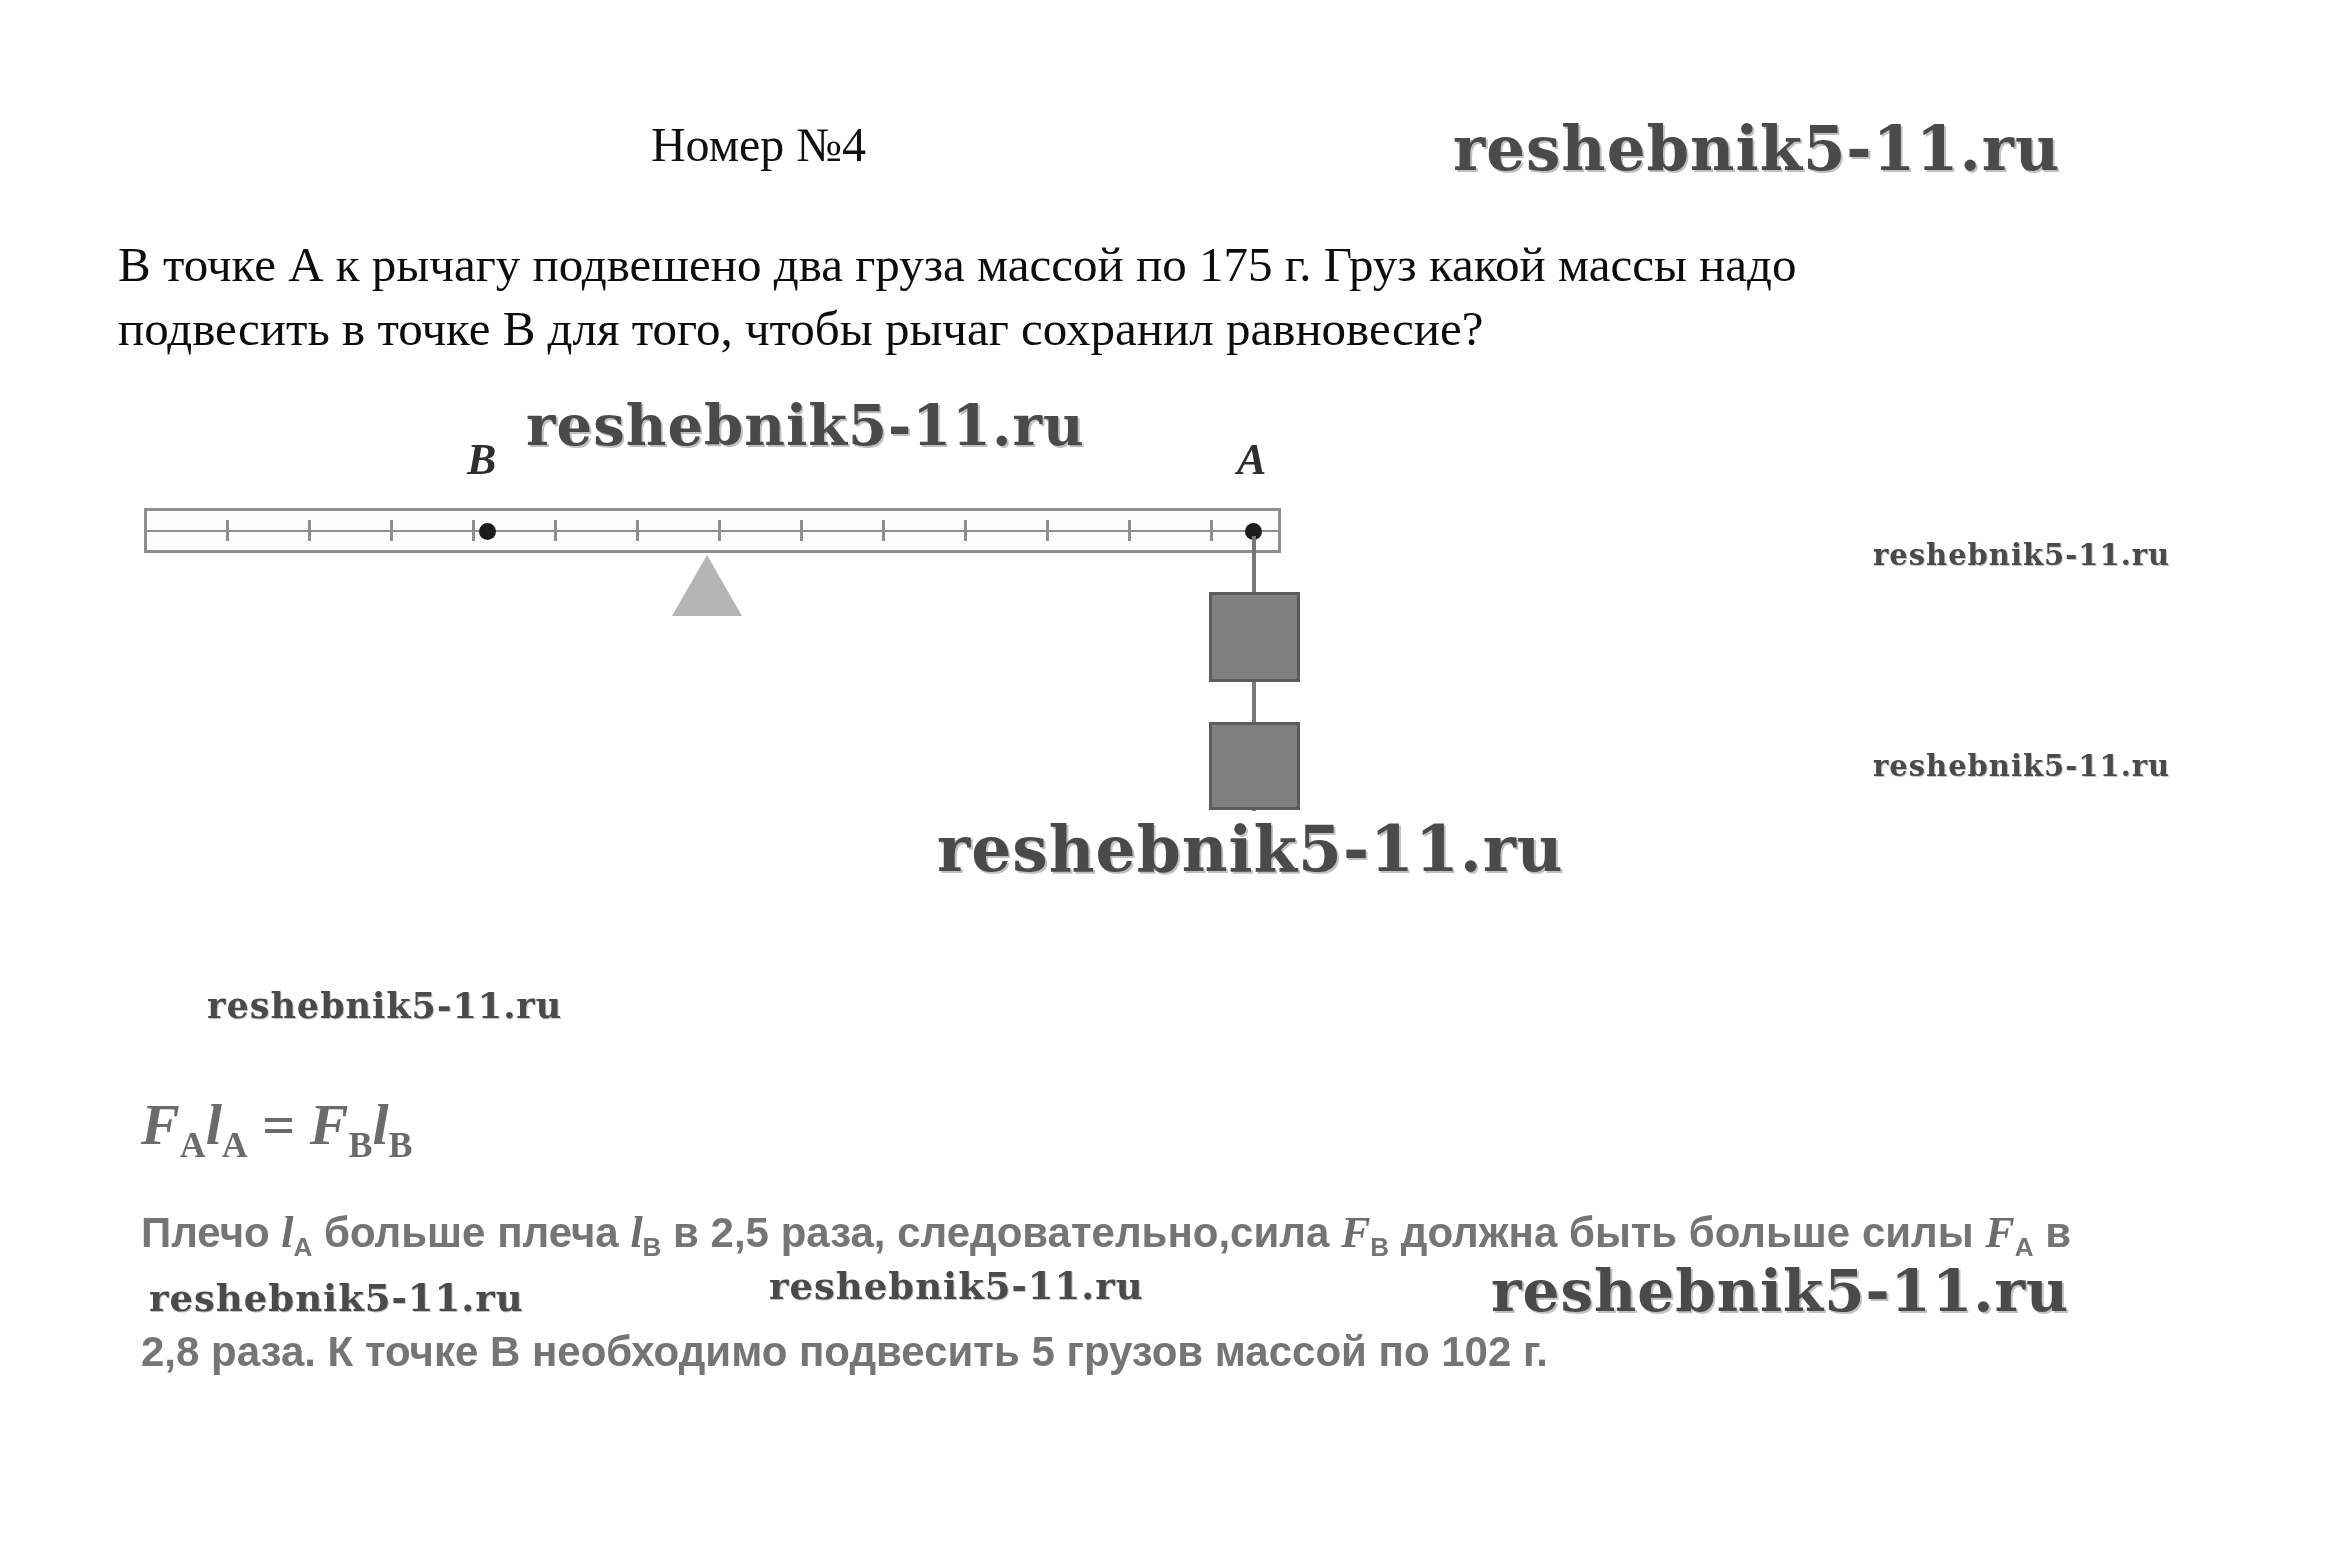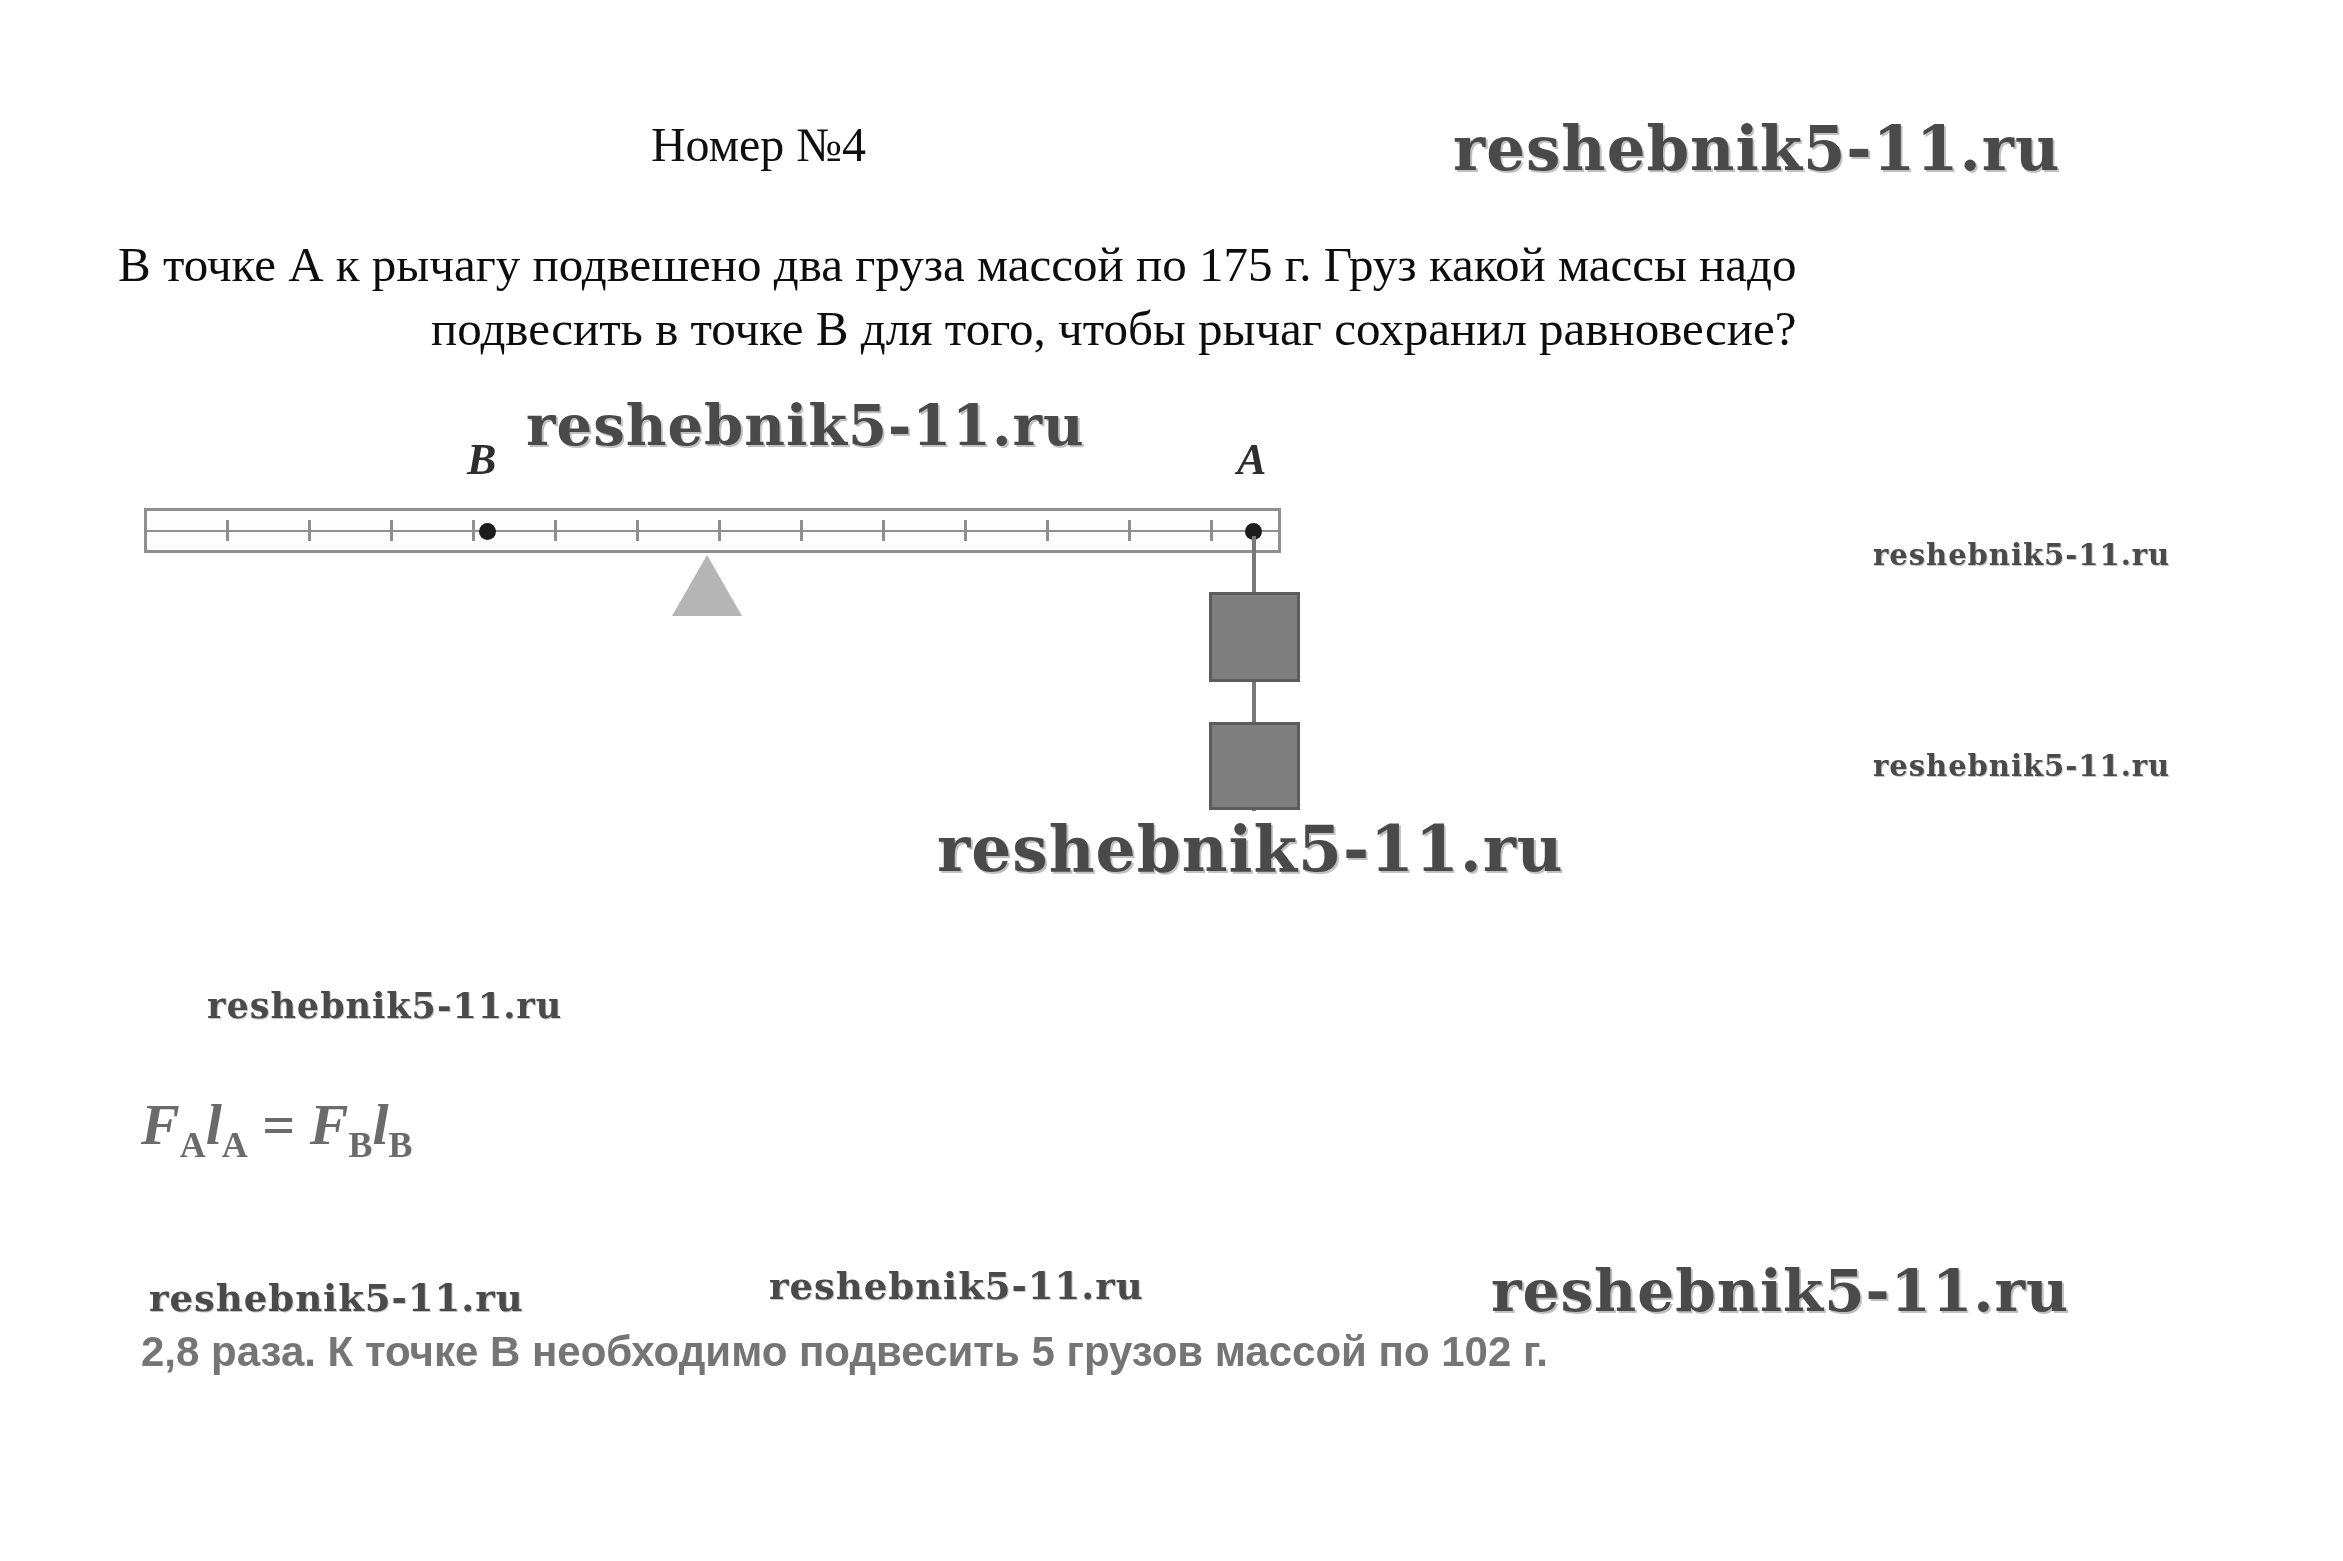--- a/index.html
+++ b/index.html
@@ -5,21 +5,21 @@
   html, body { margin: 0; padding: 0; background: #ffffff; }
   .page {
     position: relative;
     width: 2343px;
     height: 1446px;
     background: #ffffff;
     overflow: hidden;
     font-family: "Liberation Serif", serif;
     color: #111;
   }
-  .abs { position: absolute; text-align: right; }
+  .abs { position: absolute; }
 
   
   .doc-title {
     left: 0; right: 826px; top: 117px;
     text-align: center;
     font-size: 48px;
     color: #101010;
     white-space: nowrap;
   }
   .problem-text {
@@ -166,20 +166,21 @@
   <div class="abs weight weight-2"></div>
 
   <div class="abs wm wm-right-1">reshebnik5-11.ru</div>
   <div class="abs wm wm-right-2">reshebnik5-11.ru</div>
   <div class="abs wm wm-center-big">reshebnik5-11.ru</div>
 
   <div class="abs wm wm-left-small">reshebnik5-11.ru</div>
 
   <div class="abs formula"><span class="mi">F</span><sub>A</sub><span class="mi">l</span><sub>A</sub><span> = </span><span class="mi">F</span><sub>B</sub><span class="mi">l</span><sub>B</sub></div>
 
+  <div class="abs solution-line sol-line-1"><span>Плечо </span><span class="mi">l</span><sub>A</sub><span> больше плеча </span><span class="mi">l</span><sub>B</sub><span> в 2,5 раза, следовательно,сила </span><span class="mi">F</span><sub>B</sub><span> должна быть больше силы </span><span class="mi">F</span><sub>A</sub><span> в</span></div>
 
   <div class="abs wm wm-row-left">reshebnik5-11.ru</div>
   <div class="abs wm wm-row-mid">reshebnik5-11.ru</div>
   <div class="abs wm wm-row-right">reshebnik5-11.ru</div>
 
   <div class="abs solution-line sol-line-2">2,8 раза. К точке В необходимо подвесить 5 грузов массой по 102 г.</div>
 
 </div>
 
 

